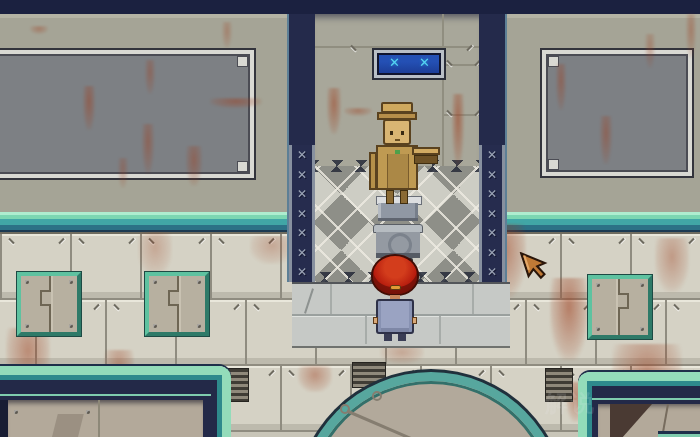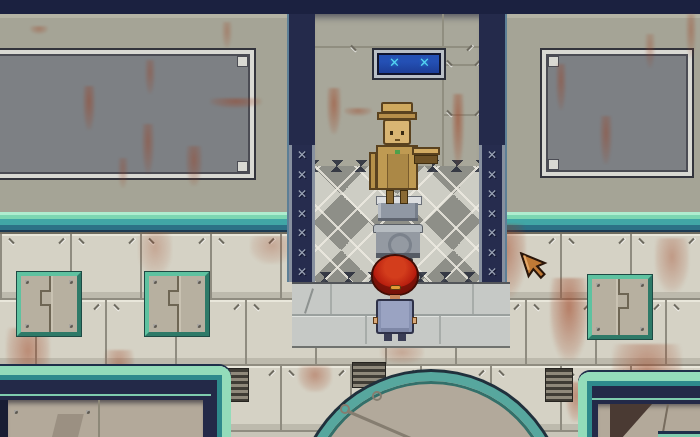--- a/index.html
+++ b/index.html
@@ -239,20 +239,21 @@
     </div>
   </div>
 
   <div class="a cursor" style="left:523px;top:247px;transform:rotate(-18deg);">
     <svg width="32" height="36" viewBox="0 0 19 24">
       <path d="M1,1 L1,17 L5.5,13.5 L8.5,20.5 L11.5,19 L8.5,12.5 L14,12 Z" fill="#c07a36" stroke="#2a160a" stroke-width="1.4"></path>
       <path d="M2.5,3 L2.5,13" stroke="#e3a869" stroke-width="1.4"></path>
     </svg>
   </div>
 
+  <div class="a wm" style="left:545px;top:388px;">解说</div>
 
 <div class="a rust" style="left: 83px; top: 86px; width: 12px; height: 44px; opacity: 0.5;"></div>
     <div class="a rust" style="left: 142px; top: 124px; width: 12px; height: 50px; opacity: 0.45;"></div>
     <div class="a rust" style="left: 210px; top: 98px; width: 52px; height: 10px; opacity: 0.5;"></div>
     <div class="a rust" style="left: 145px; top: 60px; width: 10px; height: 34px; opacity: 0.4;"></div>
     <div class="a rust" style="left: 118px; top: 158px; width: 10px; height: 30px; opacity: 0.35;"></div>
     <div class="a rust" style="left: 186px; top: 146px; width: 16px; height: 40px; opacity: 0.45;"></div>
     <div class="a rust" style="left: 30px; top: 26px; width: 18px; height: 8px; opacity: 0.4;"></div>
     <div class="a rust" style="left: 222px; top: 22px; width: 10px; height: 26px; opacity: 0.35;"></div>
     <div class="a rust" style="left: 327px; top: 88px; width: 14px; height: 46px; opacity: 0.55;"></div>

